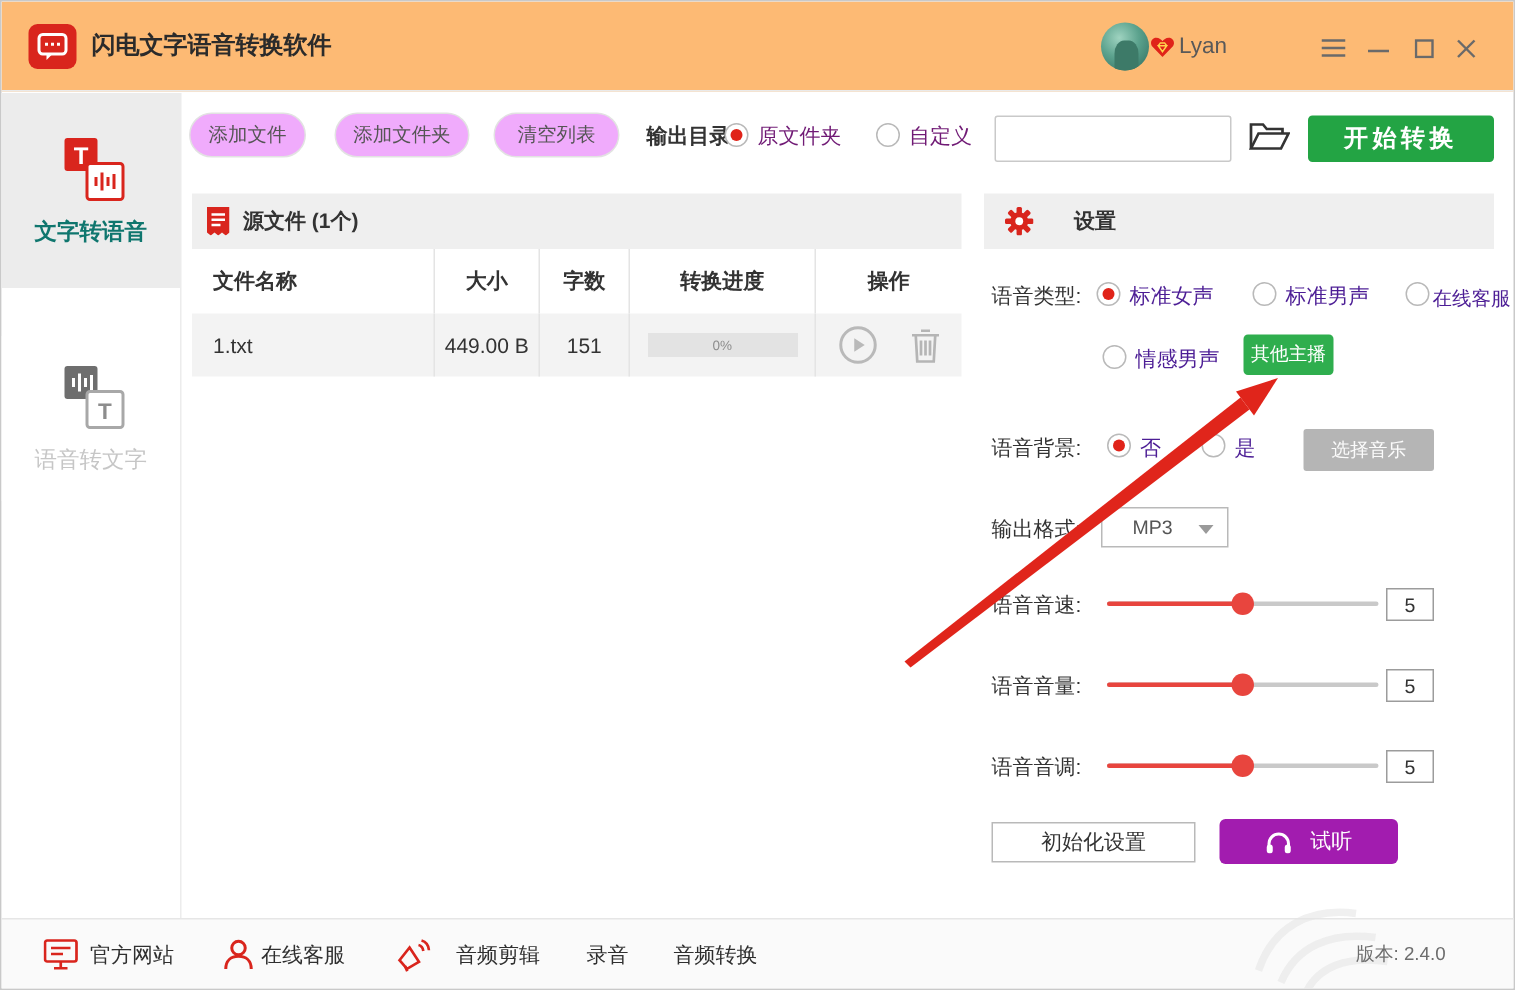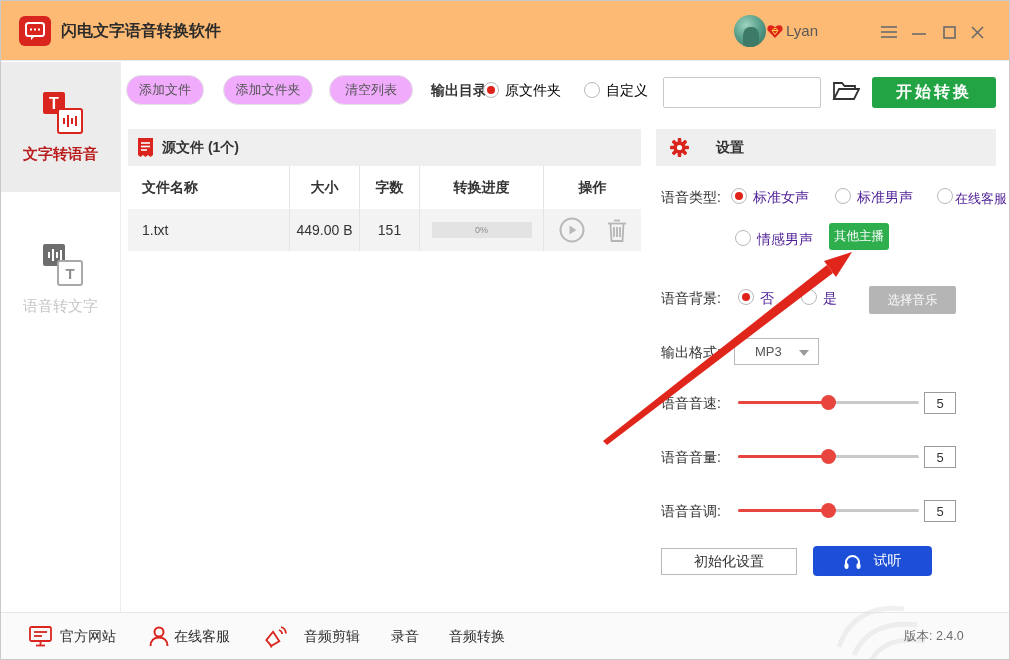--- a/index.html
+++ b/index.html
@@ -15,29 +15,29 @@
   .avatar:after { content:""; position:absolute; left:9px; top:12px; width:16px; height:22px; background:#3d7a68; border-radius:40% 40% 0 0; }
   .vip { position:absolute; left:766px; top:23px; width:16px; height:15px; }
   .user-name { position:absolute; left:785px; top:0; line-height:59px; font-size:15px; color:#595959; }
   .winbtn { position:absolute; top:22px; width:20px; height:18px; background:none; border:none; cursor:pointer; display:flex; align-items:center; justify-content:center; }
 
   
   .sidebar { position:absolute; left:0; top:61px; width:120px; bottom:47px; background:#fff; border-right:1px solid #ececec; }
   .side-item { display:flex; flex-direction:column; align-items:center; justify-content:center; gap:9px; }
   .side-item.active { height:130px; background:#ececec; }
   .side-item.inactive { margin-top:32px; height:110px; background:#fff; }
-  .side-label-active { font-size:15px; font-weight:700; color:#b91c1c; }
+  .side-label-active { font-size:15px; font-weight:700; color:#0f766e; }
   .side-label-inactive { font-size:15px; color:#c6c6c6; }
 
   
   .pill { position:absolute; top:74px; height:30px; border-radius:16px; background:#f0abfc; border:1px solid #e2e2e2; color:#555; font-size:13px; display:flex; align-items:center; justify-content:center; cursor:pointer; }
   .out-label { position:absolute; left:430px; top:74px; line-height:30px; font-size:14px; font-weight:700; color:#333; }
   .radio { width:16px; height:16px; border:1px solid #b9b9b9; border-radius:50%; background:#fff; display:inline-block; position:relative; cursor:pointer; }
   .radio.sel:after { content:""; position:absolute; left:3px; top:3px; width:8px; height:8px; border-radius:50%; background:#e02319; }
-  .rlabel { font-size:14px; color:#000000; }
+  .rlabel { font-size:14px; color:#701a75; }
   .path-input { position:absolute; left:662px; top:76px; width:158px; height:31px; border:1px solid #c9c9c9; border-radius:2px; background:#fff; font-size:13px; padding:0 8px; }
   .start-btn { position:absolute; left:871px; top:76px; width:124px; height:31px; background:#23a444; border:none; border-radius:3px; color:#fff; font-size:16px; font-weight:700; letter-spacing:3px; cursor:pointer; }
 
   
   .panel-head { position:absolute; height:37px; background:#efefef; display:flex; align-items:center; }
   .fp-head { left:127px; top:128px; width:513px; padding-left:10px; gap:9px; }
   .panel-title { font-size:14px; font-weight:700; color:#333; }
   .trow { position:absolute; left:127px; width:513px; display:flex; }
   .thead { top:165px; height:43px; background:#fff; }
   .tdata { top:208px; height:42px; background:#f3f3f3; }
@@ -58,21 +58,21 @@
   .green-sm { position:absolute; left:828px; top:222px; width:60px; height:27px; background:#2fae4e; border:none; border-radius:3px; color:#fff; font-size:12.5px; cursor:pointer; }
   .gray-btn { position:absolute; left:868px; top:285px; width:87px; height:28px; background:#b5b5b5; border:none; border-radius:2px; color:#fbfbfb; font-size:12.5px; cursor:pointer; }
   .dropdown { position:absolute; left:733px; top:337px; width:85px; height:27px; border:1px solid #b9b9b9; background:#fff; display:flex; align-items:center; cursor:pointer; }
   .dropdown .dval { font-size:13px; color:#555; margin-left:20px; }
   .caret { position:absolute; right:9px; top:11px; width:0; height:0; border-left:5px solid transparent; border-right:5px solid transparent; border-top:6px solid #9a9a9a; }
   .track { position:absolute; left:737px; width:181px; height:3px; background:#c9c9c9; border-radius:2px; }
   .fill { position:absolute; left:0; top:0; height:3px; width:90px; background:#e8453e; border-radius:2px; }
   .thumb { position:absolute; left:83px; top:-6px; width:15px; height:15px; border-radius:50%; background:#e8453e; cursor:pointer; }
   .valbox { position:absolute; left:923px; width:32px; height:22px; border:1px solid #9c9c9c; background:#fff; display:flex; align-items:center; justify-content:center; font-size:13px; color:#333; }
   .reset-btn { position:absolute; left:660px; top:547px; width:136px; height:27px; background:#fff; border:1px solid #b9b9b9; font-size:14px; color:#333; cursor:pointer; }
-  .listen-btn { position:absolute; left:812px; top:545px; width:119px; height:30px; background:#1d4ed8; border:none; border-radius:4px; color:#fff; font-size:14px; cursor:pointer; display:flex; align-items:center; justify-content:center; gap:13px; }
+  .listen-btn { position:absolute; left:812px; top:545px; width:119px; height:30px; background:#a21caf; border:none; border-radius:4px; color:#fff; font-size:14px; cursor:pointer; display:flex; align-items:center; justify-content:center; gap:13px; }
 
   
   .footer { position:absolute; left:0; right:0; bottom:0; height:47px; background:#fafafa; border-top:1px solid #e6e6e6; }
   .flink { position:absolute; top:0; line-height:46px; font-size:14px; color:#2f2f2f; cursor:pointer; }
   .ficon { position:absolute; top:13px; }
   .version { position:absolute; left:903px; top:0; line-height:46px; font-size:12.5px; color:#6d6d6d; }
   .watermark { position:absolute; left:828px; top:-16px; opacity:.55; pointer-events:none; }
 
   .arrow-layer { position:absolute; left:0; top:0; width:1010px; height:660px; pointer-events:none; z-index:50; }
 </style>

